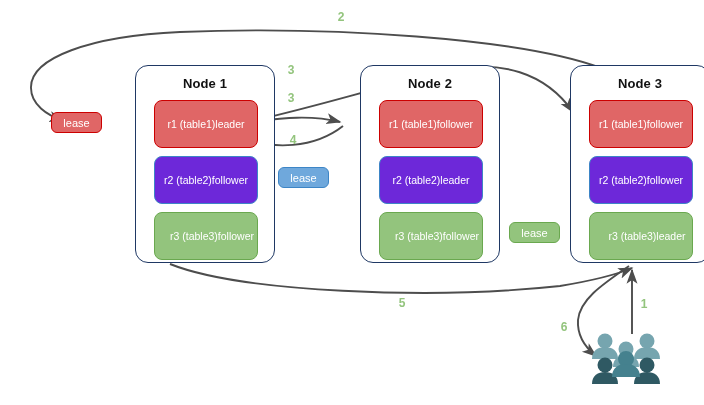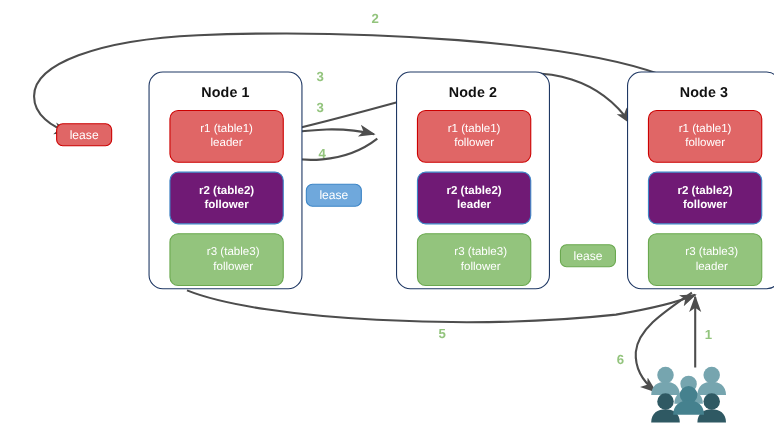--- a/index.html
+++ b/index.html
@@ -44,37 +44,36 @@
     letter-spacing: 0.1px;
   }
   .replica {
     position: absolute;
     left: 18px;
     width: 104px;
     height: 48px;
     box-sizing: border-box;
     border-radius: 8px;
     display: flex;
-    flex-direction: column;
+    flex-direction: row;
     align-items: center;
     justify-content: center;
     color: #ffffff;
     font-size: 10.5px;
     line-height: 13px;
     text-align: center;
   }
   .replica .rl { display: block; }
   .replica.red {
     background: #e06666;
     border: 1.4px solid #cc0000;
   }
   .replica.blue {
-    background: #701a75;
+    background: #6d28d9;
     border: 1.4px solid #3d85c6;
-    font-weight: bold;
   }
   .replica.green {
     background: #93c47d;
     border: 1.4px solid #6aa84f;
     padding-left: 12px;
   }
   .lease {
     position: absolute;
     box-sizing: border-box;
     border-radius: 6px;

